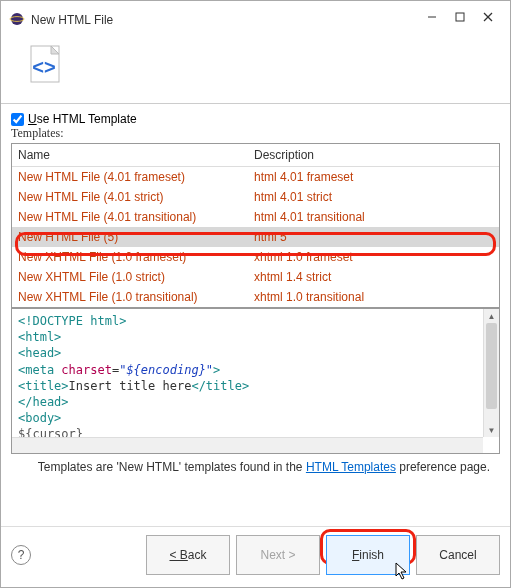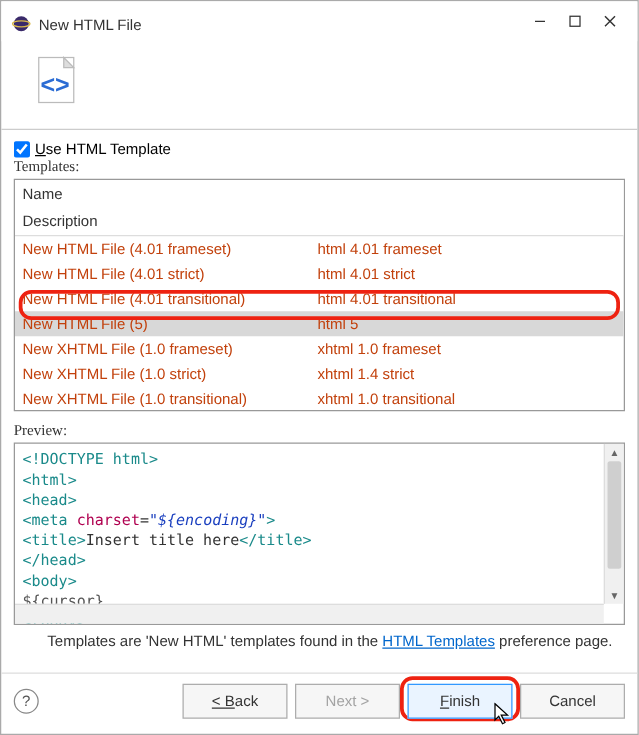--- a/index.html
+++ b/index.html
@@ -13,21 +13,21 @@
   .header-title { font-size: 13px; font-weight: 600; margin-bottom: 6px; color: #222; }
   .header-sub { font-size: 12px; color: #555; }
   .header-icon { width: 46px; height: 46px; margin-left: 8px; }
   .content { padding: 8px 10px; flex: 1; display: flex; flex-direction: column; overflow: hidden; }
   .chkrow { display: flex; align-items: center; margin-bottom: 0; }
   .chkrow input { margin-right: 4px; }
   .chkrow label u { text-decoration: underline; }
   .smalllabel { font-size: 12px; color: #333; margin-bottom: 2px; font-family: Liberation Serif, serif; }
   .table-wrap { border: 1px solid #999; position: relative; overflow: hidden; }
   .table-head, .table-row { display: flex; }
-  .table-head { background: #fff; border-bottom: 1px solid #ddd; flex-direction: column; }
+  .table-head { background: #fff; border-bottom: 1px solid #ddd; }
   .table-head .cell { padding: 4px 6px; font-size: 12px; color: #333; }
   .col-name { width: 236px; }
   .col-desc { flex: 1; }
   .table-body { max-height: 164px; overflow: hidden; }
   .table-row .cell { padding: 3px 6px; font-size: 12px; color: #c2410c; white-space: nowrap; }
   .table-row.selected { background: #d8d8d8; }
   .redring { position: absolute; border: 3px solid #e21; border-radius: 10px; pointer-events: none; }
   .preview-label { margin-top: 8px; }
   .preview-box { border: 1px solid #999; position: relative; height: 146px; overflow: hidden; }
   .preview-code { font-family: Consolas, monospace; font-size: 12px; padding: 4px 6px; line-height: 1.35; white-space: pre; color: #333; }
@@ -36,21 +36,21 @@
   .c-str { color: #1a3fbf; font-style: italic; }
   .c-var { color: #555; }
   .scrollbar-v { position: absolute; right: 0; top: 0; bottom: 16px; width: 16px; background: #f0f0f0; border-left: 1px solid #ddd; }
   .scrollbar-v .thumb { position: absolute; left: 2px; right: 2px; top: 14px; height: 86px; background: #cfcfcf; border-radius: 2px; }
   .scrollbar-v .arrow { position: absolute; left: 0; right: 0; height: 14px; display: flex; align-items: center; justify-content: center; font-size: 8px; color: #666; }
   .scrollbar-h { position: absolute; left: 0; right: 16px; bottom: 0; height: 16px; background: #f0f0f0; border-top: 1px solid #ddd; }
   .footer-note { text-align: right; font-size: 12px; color: #333; padding: 6px 10px 10px 10px; }
   .footer-note a { color: #0066cc; text-decoration: underline; }
   .buttonbar { display: flex; align-items: center; padding: 8px 10px 12px 10px; border-top: 1px solid #ddd; position: relative; }
   .help { width: 20px; height: 20px; border: 1px solid #888; border-radius: 50%; display: flex; align-items: center; justify-content: center; color: #555; font-size: 12px; margin-right: auto; }
-  .btn { min-width: 84px; height: 28px; margin-left: 6px; background: #f6f6f6; border: 1px solid #adadad; font-size: 12px; display: flex; align-items: center; justify-content: center; color: #333; position: relative; }
+  .btn { min-width: 84px; height: 40px; margin-left: 6px; background: #f6f6f6; border: 1px solid #adadad; font-size: 12px; display: flex; align-items: center; justify-content: center; color: #333; position: relative; }
   .btn.disabled { color: #a3a3a3; }
   .btn.finish { border: 1px solid #3399ff; background: #eaf4ff; }
   .cursor { position: absolute; width: 16px; height: 20px; }
 </style>
 </head>
 <body>
 
 <div class="titlebar">
   <span class="icon">
     <svg viewBox="0 0 16 16">
@@ -125,21 +125,20 @@
           <div class="cell col-desc">xhtml 1.4 strict</div>
         </div>
         <div class="table-row">
           <div class="cell col-name">New XHTML File (1.0 transitional)</div>
           <div class="cell col-desc">xhtml 1.0 transitional</div>
         </div>
       </div>
     <div class="redring" style="left:3px; right:3px; top:88px; height:24px;"></div>
   </div>
 
-  <div class="smalllabel preview-label">Preview:</div>
   <div class="preview-box">
     <div class="preview-code"><span class="c-tag">&lt;!DOCTYPE</span><span class="c-tag"> html</span><span class="c-tag">&gt;</span>
 <span class="c-tag">&lt;html&gt;</span>
 <span class="c-tag">&lt;head&gt;</span>
 <span class="c-tag">&lt;meta </span><span class="c-attr">charset</span><span>=</span><span class="c-str">"${encoding}"</span><span class="c-tag">&gt;</span>
 <span class="c-tag">&lt;title&gt;</span><span>Insert title here</span><span class="c-tag">&lt;/title&gt;</span>
 <span class="c-tag">&lt;/head&gt;</span>
 <span class="c-tag">&lt;body&gt;</span>
 <span class="c-var">${cursor}</span>
 <span class="c-tag">&lt;/body&gt;</span></div>

